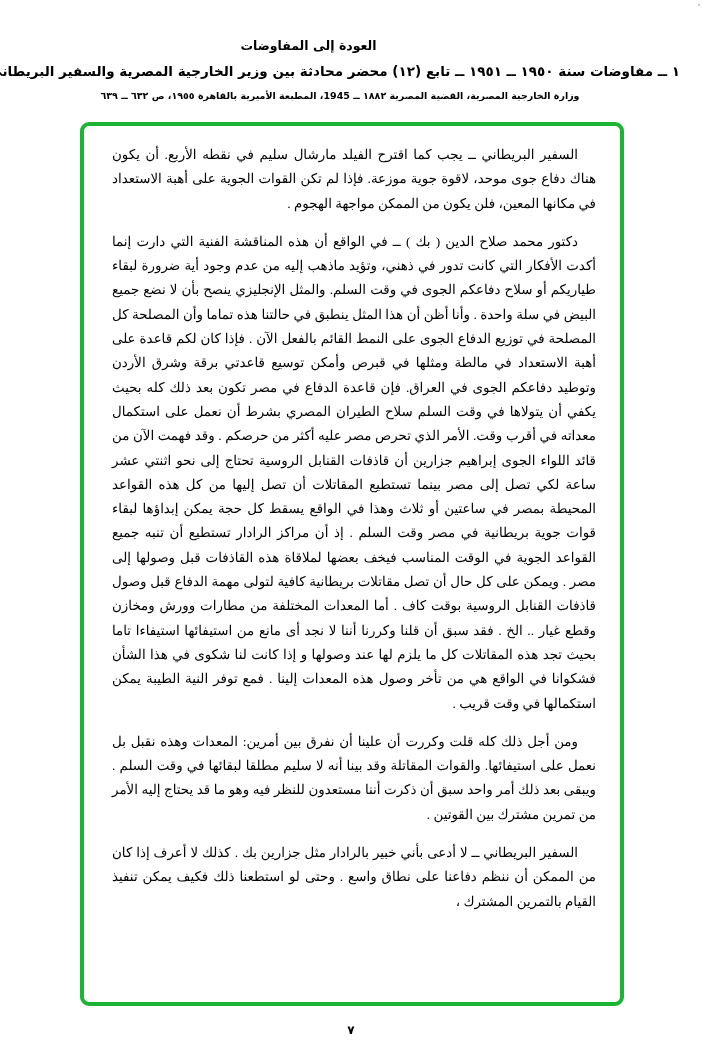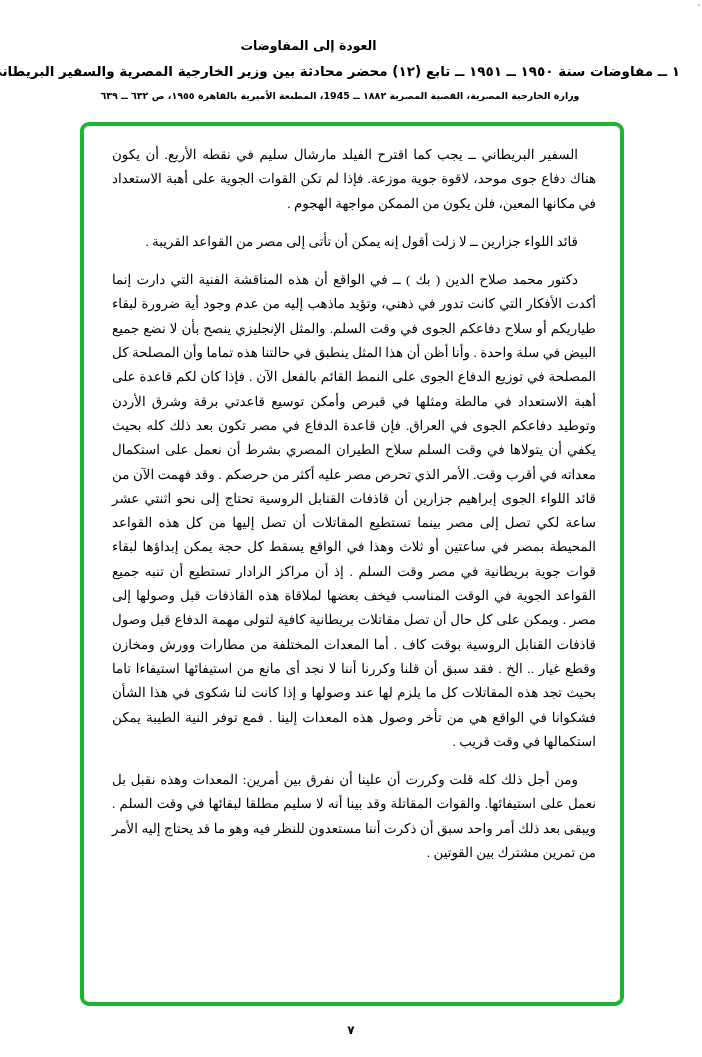--- a/index.html
+++ b/index.html
@@ -104,18 +104,18 @@
 <div class="section-title">العودة إلى المفاوضات</div>
 
 <div class="doc-title">١ ــ مفاوضات سنة ١٩٥٠ ــ ١٩٥١ ــ تابع (١٢) محضر محادثة بين وزير الخارجية المصرية والسفير البريطاني</div>
 
 <div class="source-note">وزارة الخارجية المصرية، القضية المصرية ١٨٨٢ ــ 1945، المطبعة الأميرية بالقاهرة ١٩٥٥، ص ٦٣٢ ــ ٦٣٩</div>
 
 <div class="frame" style="border-color: rgb(28, 181, 51);"></div>
 
 <div class="body-text">
   <p class="para">السفير البريطاني ــ يجب كما اقترح الفيلد مارشال سليم في نقطه الأربع. أن يكون هناك دفاع جوى موحد، لاقوة جوية موزعة. فإذا لم تكن القوات الجوية على أهبة الاستعداد في مكانها المعين، فلن يكون من الممكن مواجهة الهجوم .</p>
-  <p class="para">قائد اللواء جزارين ــ لا زلت أقول إنه يمكن أن تأتى إلى مصر من القواعد القريبة .</p>
   <p class="para">دكتور محمد صلاح الدين ( بك ) ــ في الواقع أن هذه المناقشة الفنية التي دارت إنما أكدت الأفكار التي كانت تدور في ذهني، وتؤيد ماذهب إليه من عدم وجود أية ضرورة لبقاء طياريكم أو سلاح دفاعكم الجوى في وقت السلم. والمثل الإنجليزي ينصح بأن لا نضع جميع البيض في سلة واحدة . وأنا أظن أن هذا المثل ينطبق في حالتنا هذه تماما وأن المصلحة كل المصلحة في توزيع الدفاع الجوى على النمط القائم بالفعل الآن . فإذا كان لكم قاعدة على أهبة الاستعداد في مالطة ومثلها في قبرص وأمكن توسيع قاعدتي برقة وشرق الأردن وتوطيد دفاعكم الجوى في العراق. فإن قاعدة الدفاع في مصر تكون بعد ذلك كله بحيث يكفي أن يتولاها في وقت السلم سلاح الطيران المصري بشرط أن نعمل على استكمال معداته في أقرب وقت. الأمر الذي تحرص مصر عليه أكثر من حرصكم . وقد فهمت الآن من قائد اللواء الجوى إبراهيم جزارين أن قاذفات القنابل الروسية تحتاج إلى نحو اثنتي عشر ساعة لكي تصل إلى مصر بينما تستطيع المقاتلات أن تصل إليها من كل هذه القواعد المحيطة بمصر في ساعتين أو ثلاث وهذا في الواقع يسقط كل حجة يمكن إبداؤها لبقاء قوات جوية بريطانية في مصر وقت السلم . إذ أن مراكز الرادار تستطيع أن تنبه جميع القواعد الجوية في الوقت المناسب فيخف بعضها لملاقاة هذه القاذفات قبل وصولها إلى مصر . ويمكن على كل حال أن تصل مقاتلات بريطانية كافية لتولى مهمة الدفاع قبل وصول قاذفات القنابل الروسية بوقت كاف . أما المعدات المختلفة من مطارات وورش ومخازن وقطع غيار .. الخ . فقد سبق أن قلنا وكررنا أننا لا نجد أى مانع من استيفائها استيفاءا تاما بحيث تجد هذه المقاتلات كل ما يلزم لها عند وصولها و إذا كانت لنا شكوى في هذا الشأن فشكوانا في الواقع هي من تأخر وصول هذه المعدات إلينا . فمع توفر النية الطيبة يمكن استكمالها في وقت قريب .</p>
   <p class="para">ومن أجل ذلك كله قلت وكررت أن علينا أن نفرق بين أمرين: المعدات وهذه نقبل بل نعمل على استيفائها. والقوات المقاتلة وقد بينا أنه لا سليم مطلقا لبقائها في وقت السلم . ويبقى بعد ذلك أمر واحد سبق أن ذكرت أننا مستعدون للنظر فيه وهو ما قد يحتاج إليه الأمر من تمرين مشترك بين القوتين .</p>
+  <p class="para">السفير البريطاني ــ لا أدعى بأني خبير بالرادار مثل جزارين بك . كذلك لا أعرف إذا كان من الممكن أن ننظم دفاعنا على نطاق واسع . وحتى لو استطعنا ذلك فكيف يمكن تنفيذ القيام بالتمرين المشترك ،</p>
 </div>
 
 <div class="page-number">٧</div>
 
 </body></html>

